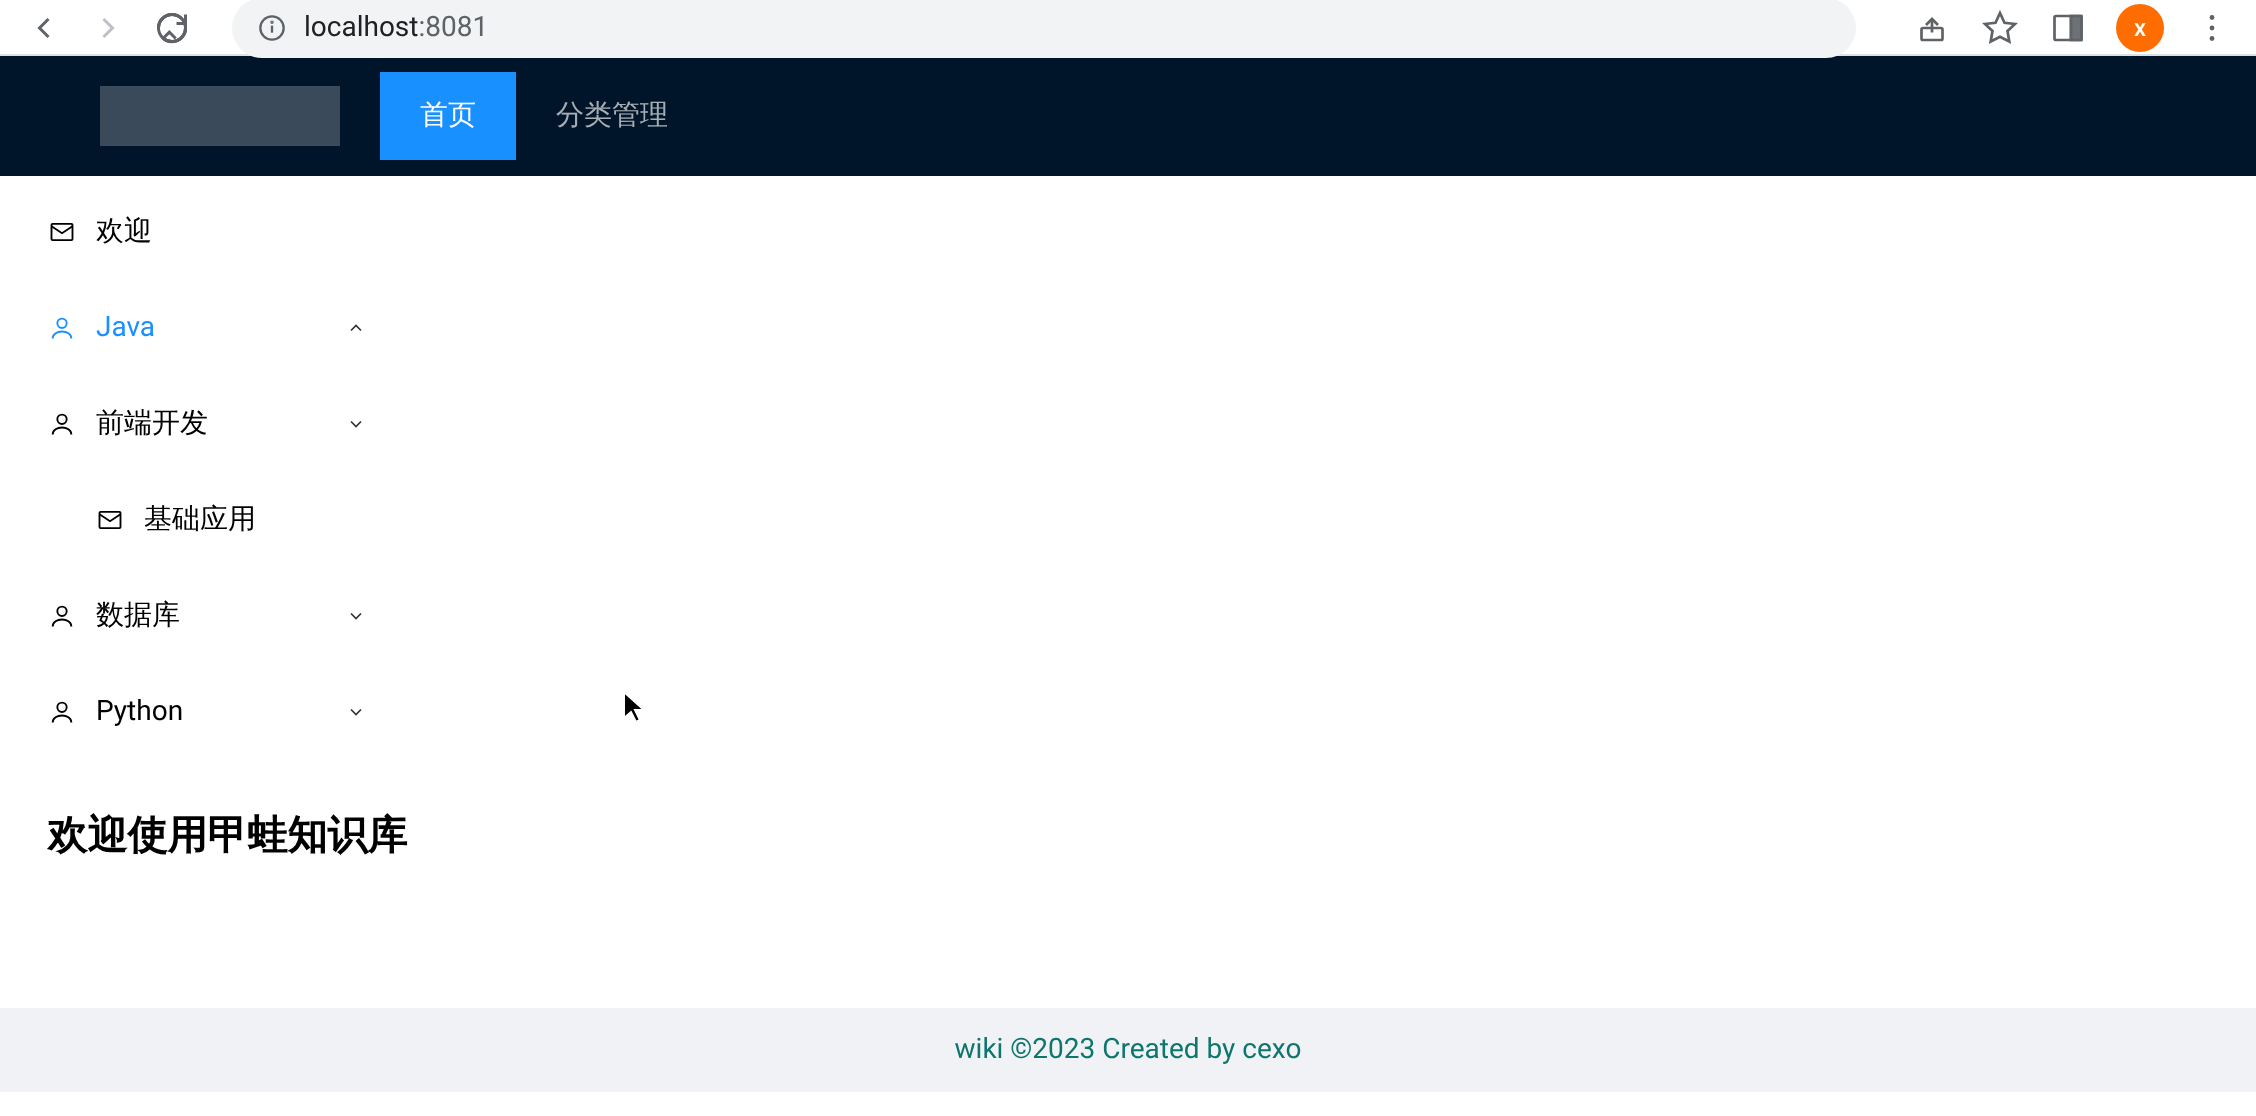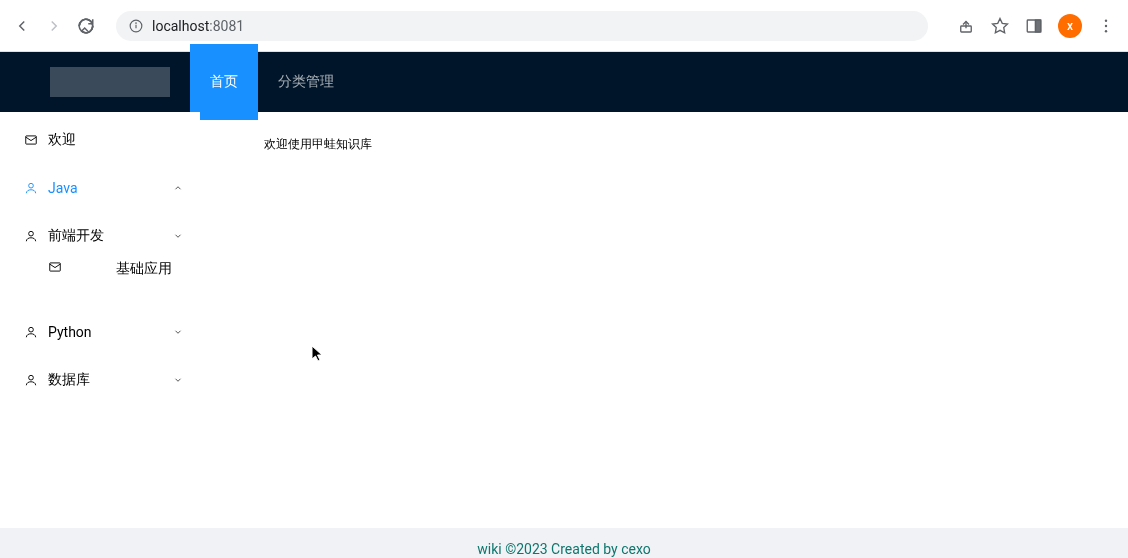--- a/index.html
+++ b/index.html
@@ -1,57 +1,57 @@
 <!DOCTYPE html>
 <html><head>
   <meta charset="utf-8">
   <style>
     * { margin: 0; padding: 0; box-sizing: border-box; }
     body { font-family: -apple-system, BlinkMacSystemFont, "Segoe UI", Roboto, "Helvetica Neue", Arial, sans-serif; font-size: 14px; width: 1128px; height: 558px; overflow: hidden; background: #fff; }
     
     
-    .browser-chrome { display: flex; align-items: center; height: 52px; padding: 0 12px; background: #fff; border-bottom: 1px solid #e0e0e0; gap: 12px; }
+    .browser-chrome { display: flex; align-items: center; height: 28px; padding: 0 12px; background: #fff; border-bottom: 1px solid #e0e0e0; gap: 12px; }
     .nav-arrow { width: 20px; height: 20px; display: flex; align-items: center; justify-content: center; color: #5f6368; cursor: pointer; }
     .nav-arrow.disabled { color: #bdc1c6; }
     .nav-arrow svg { width: 18px; height: 18px; }
     .reload-icon { width: 20px; height: 20px; display:flex;align-items:center;justify-content:center;color:#5f6368;cursor:pointer; }
     .reload-icon svg { width: 18px; height: 18px; }
     .address-bar { flex: 1; display: flex; align-items: center; height: 30px; background: #f1f3f4; border-radius: 15px; padding: 0 12px; margin-left: 8px; margin-right: 8px; }
     .info-icon { width: 16px; height: 16px; display:flex;align-items:center;justify-content:center;color:#5f6368;margin-right:8px; }
     .info-icon svg { width: 14px; height: 14px; }
     .url-text { color: #202124; font-size: 14px; }
     .url-text .port { color: #5f6368; }
     .chrome-right { display:flex; align-items:center; gap:14px; margin-left: 8px; }
     .chrome-icon { width: 20px; height: 20px; display:flex;align-items:center;justify-content:center;color:#5f6368; cursor:pointer; }
     .chrome-icon svg { width: 18px; height: 18px; }
     .avatar { width: 24px; height: 24px; border-radius: 50%; background: #ff6d00; color: #fff; display:flex;align-items:center;justify-content:center;font-size:12px;font-weight:500; }
     .dots-icon { width: 20px; height: 20px; display:flex;align-items:center;justify-content:center;color:#5f6368;cursor:pointer; }
     .dots-icon svg { width: 18px; height: 18px; }
     
     
     .app-header { display:flex; align-items:center; height: 60px; background: #001529; padding: 0 50px; }
     .logo-placeholder { width: 120px; height: 30px; background: #3a4a5a; margin-right: 20px; }
-    .nav-item { height: 76px; padding: 0 20px; display:flex; align-items:center; color: rgba(255,255,255,0.65); cursor:pointer; font-size: 14px; }
+    .nav-item { height: 44px; padding: 0 20px; display:flex; align-items:center; color: rgba(255,255,255,0.65); cursor:pointer; font-size: 14px; }
     .nav-item.active { background: #1890ff; color: #fff; }
     
     
-    .body-wrap { display:flex; height: calc(558px - 40px - 60px - 42px); }
+    .body-wrap { display:flex; height: calc(558px - 40px - 60px - 42px); flex-direction: column; }
     .sidebar { width: 200px; background: #fff; padding-top: 4px; }
     .menu-item { display:flex; align-items:center; height: 48px; padding: 0 16px 0 24px; cursor:pointer; position:relative; color: #000; }
     .menu-item.selected { color: #1890ff; }
     .menu-item .mi-icon { width: 14px; height: 14px; margin-right: 10px; display:flex;align-items:center;justify-content:center; }
     .menu-item .mi-icon svg { width: 14px; height: 14px; }
     .menu-item .chev { margin-left: auto; width: 12px; height: 12px; display:flex;align-items:center;justify-content:center; color:#333; }
     .menu-item .chev svg { width: 10px; height: 10px; }
-    .submenu-item { display:flex; align-items:flex-start; height: 48px; padding-left: 48px; cursor:pointer; color:#000;gap:44px; }
+    .submenu-item { display:flex; align-items:center; height: 48px; padding-left: 48px; cursor:pointer; color:#000; }
     .submenu-item .mi-icon { width:14px;height:14px;margin-right:10px;display:flex;align-items:center;justify-content:center; }
     .submenu-item .mi-icon svg { width:14px;height:14px; }
     
     .content { flex: 1; padding: 24px; }
-    .welcome-text { font-size: 12px; font-weight: 400; color: #000; margin-left: 40px; }
+    .welcome-text { font-size: 20px; font-weight: 700; color: #000; }
     
     .footer { height: 42px; display:flex; align-items:center; justify-content:center; background: #f0f2f5; color: #0f766e; font-size: 14px; }
     
     .cursor { position: absolute; left: 311px; top: 345px; pointer-events: none; }
     .cursor svg { width: 14px; height: 18px; }
   </style>
 </head>
 <body>
 
 <div class="browser-chrome">
@@ -172,35 +172,35 @@
       </span>
       <span>基础应用</span>
     </div>
     <div class="menu-item">
       <span class="mi-icon">
         <svg viewBox="0 0 24 24" fill="none" stroke="currentColor" stroke-width="1.6">
             <circle cx="12" cy="8" r="4"></circle>
             <path d="M4 21c0-4 4-6 8-6s8 2 8 6"></path>
           </svg>
       </span>
+      <span>数据库</span>
+      <span class="chev">
+        <svg viewBox="0 0 24 24" fill="none" stroke="currentColor" stroke-width="2">
+            <polyline points="6 9 12 15 18 9"></polyline>
+          </svg>
+      </span>
+    </div>
+    <div class="menu-item">
+      <span class="mi-icon">
+        <svg viewBox="0 0 24 24" fill="none" stroke="currentColor" stroke-width="1.6">
+            <circle cx="12" cy="8" r="4"></circle>
+            <path d="M4 21c0-4 4-6 8-6s8 2 8 6"></path>
+          </svg>
+      </span>
       <span>Python</span>
-      <span class="chev">
-        <svg viewBox="0 0 24 24" fill="none" stroke="currentColor" stroke-width="2">
-            <polyline points="6 9 12 15 18 9"></polyline>
-          </svg>
-      </span>
-    </div>
-    <div class="menu-item">
-      <span class="mi-icon">
-        <svg viewBox="0 0 24 24" fill="none" stroke="currentColor" stroke-width="1.6">
-            <circle cx="12" cy="8" r="4"></circle>
-            <path d="M4 21c0-4 4-6 8-6s8 2 8 6"></path>
-          </svg>
-      </span>
-      <span>数据库</span>
       <span class="chev">
         <svg viewBox="0 0 24 24" fill="none" stroke="currentColor" stroke-width="2">
             <polyline points="6 9 12 15 18 9"></polyline>
           </svg>
       </span>
     </div>
   </div>
   <div class="content">
     <div class="welcome-text">欢迎使用甲蛙知识库</div>
   </div>

